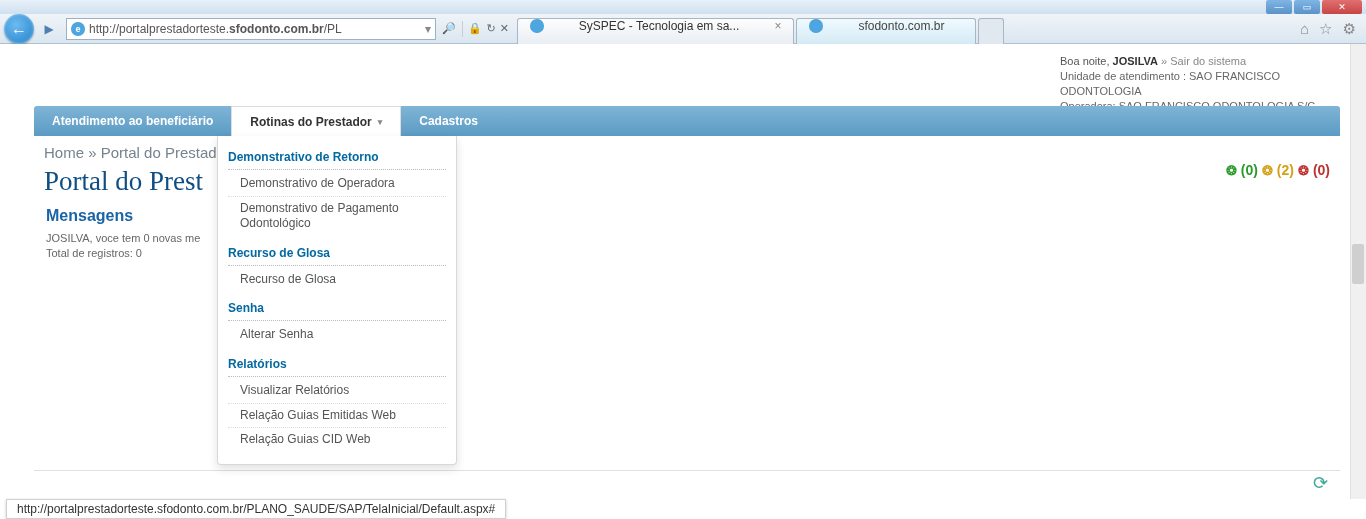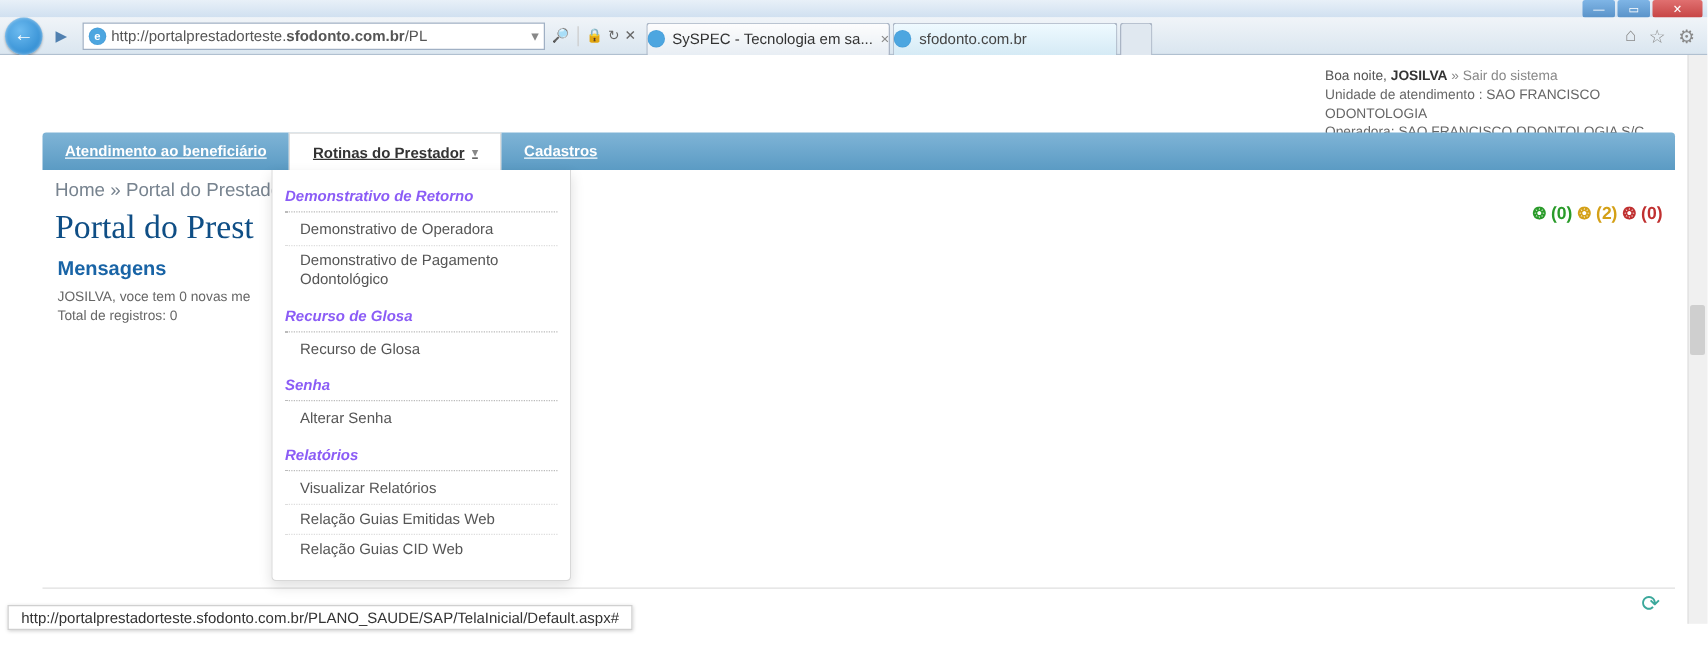--- a/index.html
+++ b/index.html
@@ -14,40 +14,40 @@
   
   
   .browser-bar { height: 30px; background: linear-gradient(#f0f4f8,#dae6f0); display: flex; align-items: center; border-bottom: 1px solid #b0c0d0; position: relative; }
   .nav-btn-back { width: 30px; height: 30px; border-radius: 50%; background: radial-gradient(circle at 40% 35%, #6dbbf0, #1f7fc9); margin-left: 4px; display: flex; align-items: center; justify-content: center; color: #fff; font-size: 16px; font-weight: bold; box-shadow: inset 0 0 3px rgba(255,255,255,0.6), 0 1px 2px rgba(0,0,0,0.3); }
   .nav-btn-fwd { width: 22px; height: 22px; margin-left: 4px; display: flex; align-items: center; justify-content: center; color: #5080b0; font-size: 12px; }
   .url-bar { flex: 0 0 370px; height: 22px; background: #fff; border: 1px solid #a0b0c4; margin-left: 6px; display: flex; align-items: center; font-size: 12px; color: #555; padding: 0 4px; }
   .url-bar .ie-icon { width:14px;height:14px;margin-right:4px;background:radial-gradient(circle,#4da6e0 60%,#2a7ab8);border-radius:50%;display:flex;align-items:center;justify-content:center;color:#fff;font-size:9px;font-weight:bold; }
   .url-actions { display:flex;align-items:center;gap:4px;color:#666;font-size:11px;padding:0 6px; }
   .url-sep { width:1px;height:16px;background:#ccc;margin:0 2px; }
   .tabs-area { display: flex; align-items: flex-end; height: 30px; margin-left: 2px; }
-  .tab { height: 26px; min-width: 180px; background: linear-gradient(#fdfdfd,#e8eef4); border: 1px solid #aab5c5; border-bottom: none; border-radius: 3px 3px 0 0; display: flex; align-items: center; padding: 0 0; font-size: 12px; color: #333; margin-right: 2px; overflow:hidden; }
+  .tab { height: 26px; min-width: 180px; background: linear-gradient(#fdfdfd,#e8eef4); border: 1px solid #aab5c5; border-bottom: none; border-radius: 3px 3px 0 0; display: flex; padding: 0 12px; font-size: 12px; color: #333; margin-right: 2px; overflow:hidden;gap:29px; }
   .tab.inactive { background: linear-gradient(#effaff,#d5eaf5); color:#444; }
   .tab .ie-icon-s { width:14px;height:14px;margin-right:6px;background:radial-gradient(circle,#4da6e0 60%,#2a7ab8);border-radius:50%;flex-shrink:0; }
   .tab .close-x { margin-left:auto;color:#888;font-size:12px;padding-left:6px; }
   .new-tab { width: 26px; height: 26px; background: #e0e8f0; border: 1px solid #aab5c5; border-bottom:none; border-radius:3px 3px 0 0; }
   .browser-right-icons { margin-left:auto; display:flex; align-items:center; gap:10px; padding-right:10px; color:#888; font-size:15px; }
   
   
   .page-wrap { position: relative; width: 100%; height: calc(100% - 44px - 20px); background:#fff; padding-left:34px; padding-right:26px; }
   .page-inner { position: relative; width: 100%; height: 100%; }
   
   
   .user-info { position:absolute; top:10px; right:0; width:280px; font-size:11px; color:#666; line-height:1.35; z-index:2; }
   .user-info .greet { color:#555; }
   .user-info .greet b { color:#333; font-weight:bold; }
   .user-info .logout { color:#888; }
   
   
   .main-menu { position:absolute; left:0; right:0; top:62px; height:30px; background:linear-gradient(#7fb4d6,#5b9bc4); display:flex; align-items:stretch; border-radius:3px 3px 0 0; z-index:5; }
-  .menu-item { padding:0 18px; display:flex; align-items:center; font-size:12px; font-weight:bold; color:#fff; cursor:pointer;text-decoration:underline; }
+  .menu-item { padding:0 18px; display:flex; align-items:center; font-size:12px; font-weight:bold; color:#fff; cursor:pointer; }
   .menu-item.active { background:#fff; color:#333; border-top:1px solid #ddd; border-left:1px solid #ddd; border-right:1px solid #ddd; }
   .menu-item .chev { margin-left:6px; font-size:9px; color:#888; }
   
   
   .breadcrumb { position:absolute; top:100px; left:10px; font-size:15px; color:#77838f; z-index:3; }
   .page-title { position:absolute; top:122px; left:10px; font-family: Georgia, 'Times New Roman', serif; font-size:27px; color:#0f4e85; font-weight:normal; z-index:3; }
   
   
   .indicators { position:absolute; top:118px; right:10px; font-size:14px; font-weight:bold; display:flex; align-items:center; gap:4px; z-index:3; }
   .ind-bulb { font-size:13px; }
@@ -56,30 +56,30 @@
   .ind-red { color:#c03030; }
   
   
   .msgs { position:absolute; top:163px; left:12px; z-index:3; }
   .msgs h3 { color:#1964a6; font-size:16px; font-weight:bold; margin-bottom:6px; }
   .msgs p { font-size:11px; color:#666; line-height:1.4; }
   
   
   .dropdown { position:absolute; top:92px; left:183px; width:240px; background:#fff; border:1px solid #d8d8d8; border-top:none; border-radius:0 0 4px 4px; box-shadow:0 4px 10px rgba(0,0,0,0.12); padding:10px 10px 12px; z-index:6; font-size:12px; }
   .dd-section { margin-bottom:6px; }
-  .dd-head { font-weight:bold; color:#8b5cf6; font-size:12px; padding:4px 0 5px; border-bottom:1px dotted #bbb; margin-bottom:2px;font-style:italic; }
+  .dd-head { font-weight:bold; color:#0369a1; font-size:12px; padding:4px 0 5px; border-bottom:1px dotted #bbb; margin-bottom:2px; }
   .dd-link { display:block; color:#555; font-size:12px; padding:4px 0 4px 12px; border-bottom:1px dotted #ddd; cursor:pointer; line-height:1.3; }
   .dd-link:last-child { border-bottom:none; }
   
   
   .bottom-bar { position:absolute; left:0; right:0; bottom:5px; height:24px; border-top:1px solid #e0e0e0; display:flex; justify-content:flex-end; align-items:center; padding-right:12px; }
   .refresh-ic { color:#3ba89b; font-size:18px; }
   
   
-  .status-bar { position:absolute; left:6px; bottom:15px; height:20px; background:#fff; border:1px solid #d0d0d0; box-shadow:0 1px 3px rgba(0,0,0,0.2); padding:2px 10px; font-size:12px; color:#333; display:flex; align-items:center; z-index:20; }
+  .status-bar { position:absolute; left:6px; bottom:0; height:20px; background:#fff; border:1px solid #d0d0d0; box-shadow:0 1px 3px rgba(0,0,0,0.2); padding:2px 10px; font-size:12px; color:#333; display:flex; align-items:center; z-index:20; }
   
   
   .scroll-hint { position:absolute; right:0; top:44px; bottom:20px; width:16px; background:#f0f0f0; border-left:1px solid #e0e0e0; z-index:1;}
   .scroll-thumb { position:absolute; right:2px; width:12px; height:40px; top:200px; background:#cfcfcf; border-radius:2px; }
 </style>
 </head>
 <body>
 
 <div class="window-titlebar">
   <div class="win-btn win-min">—</div>

